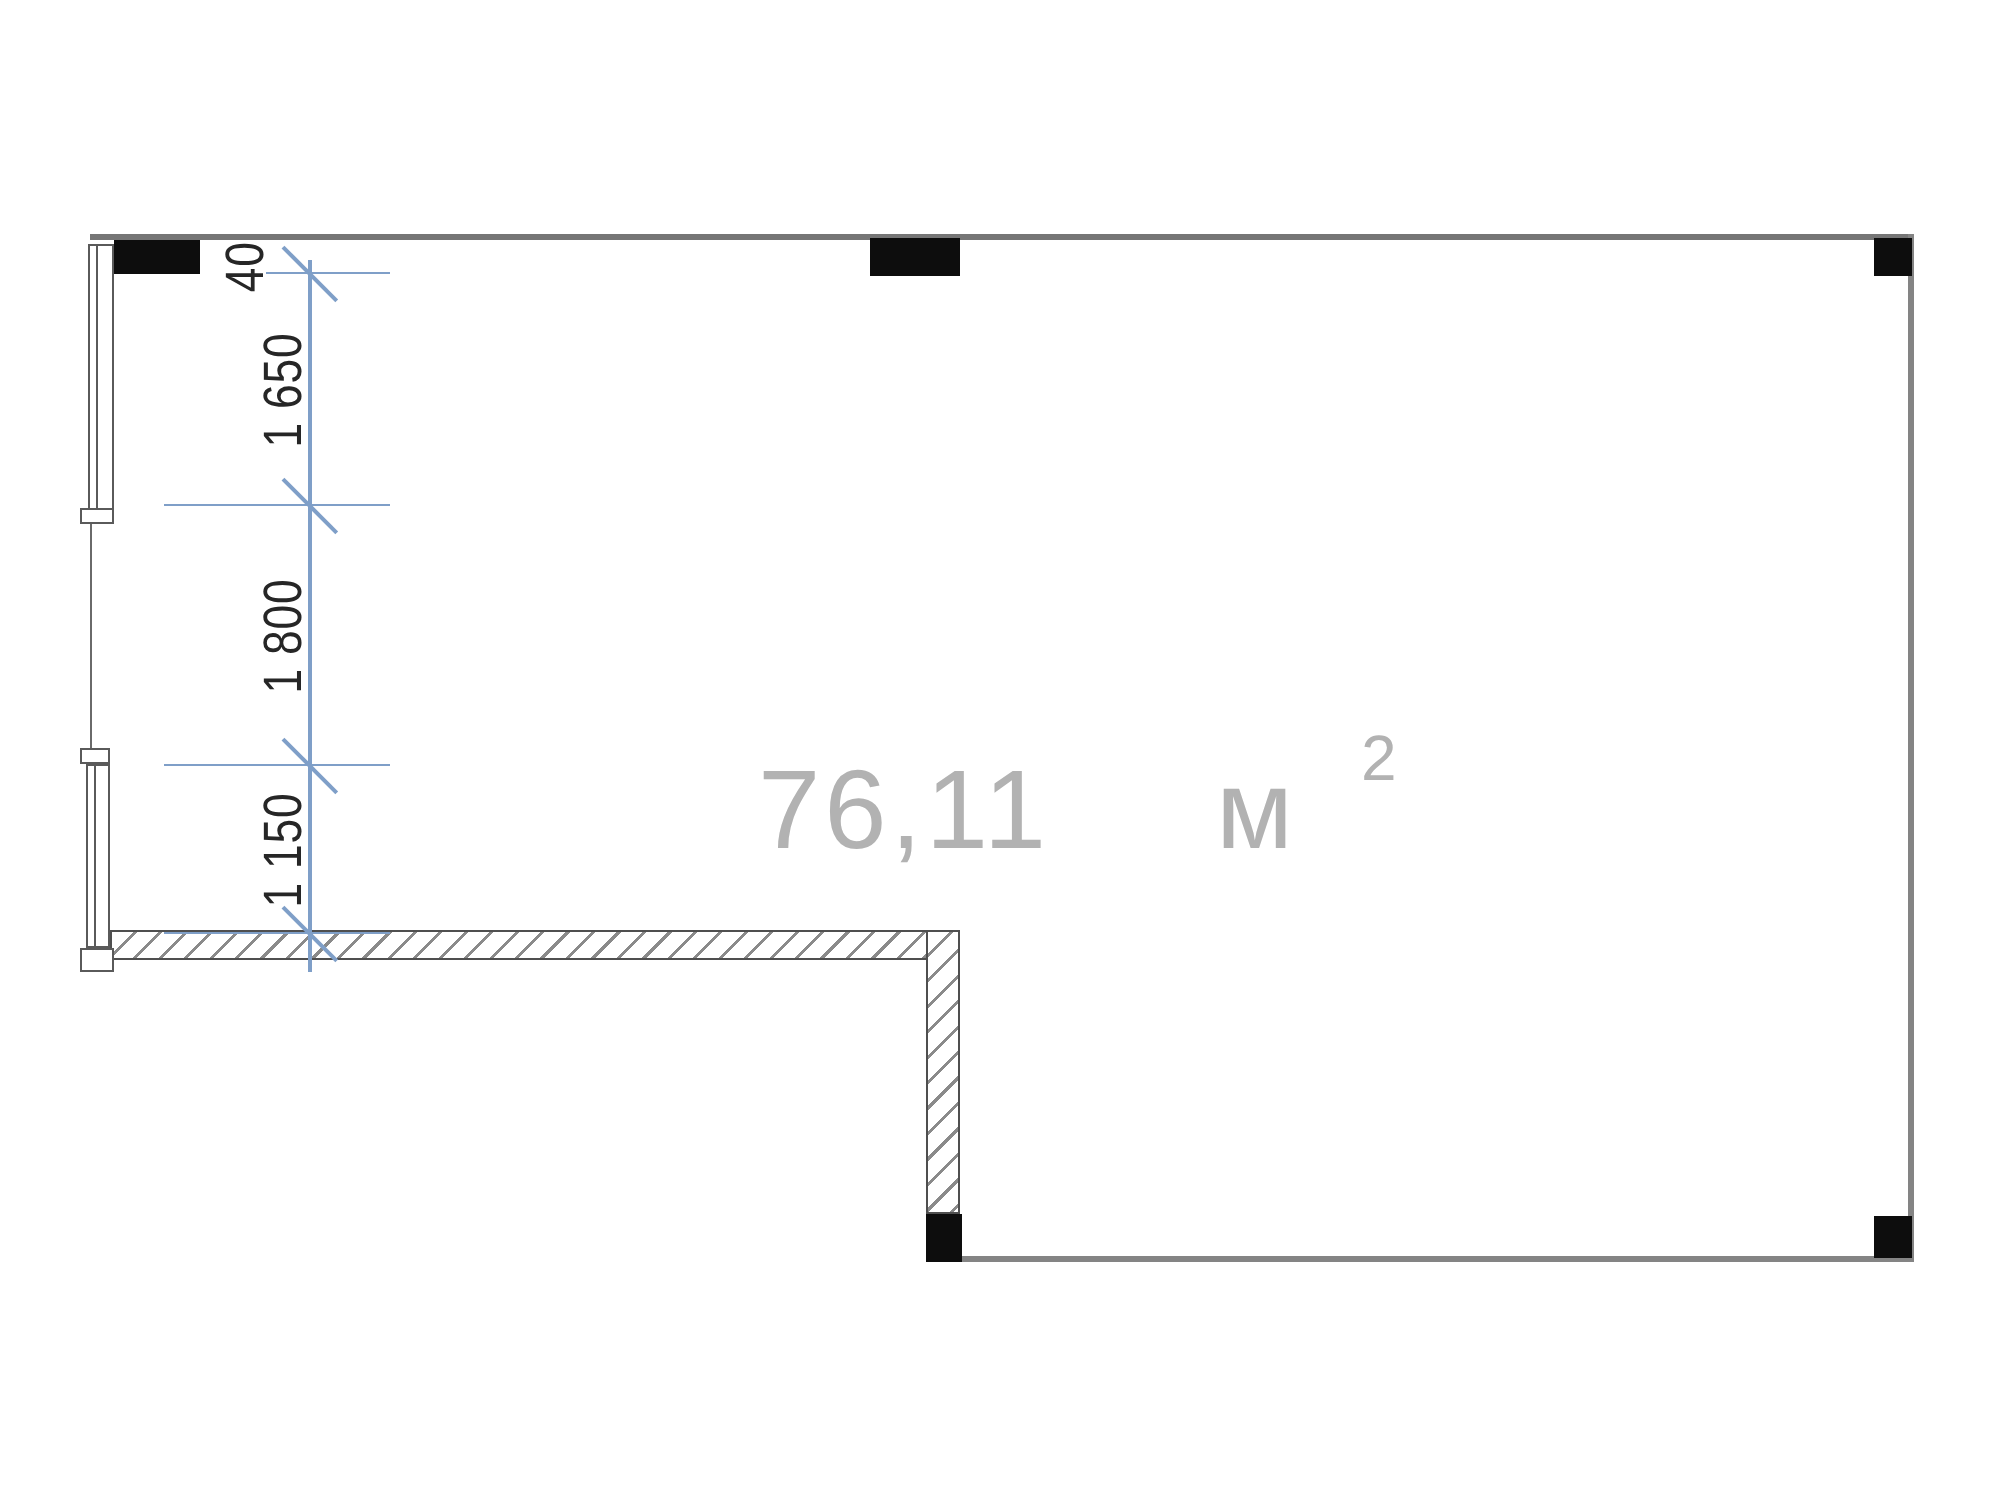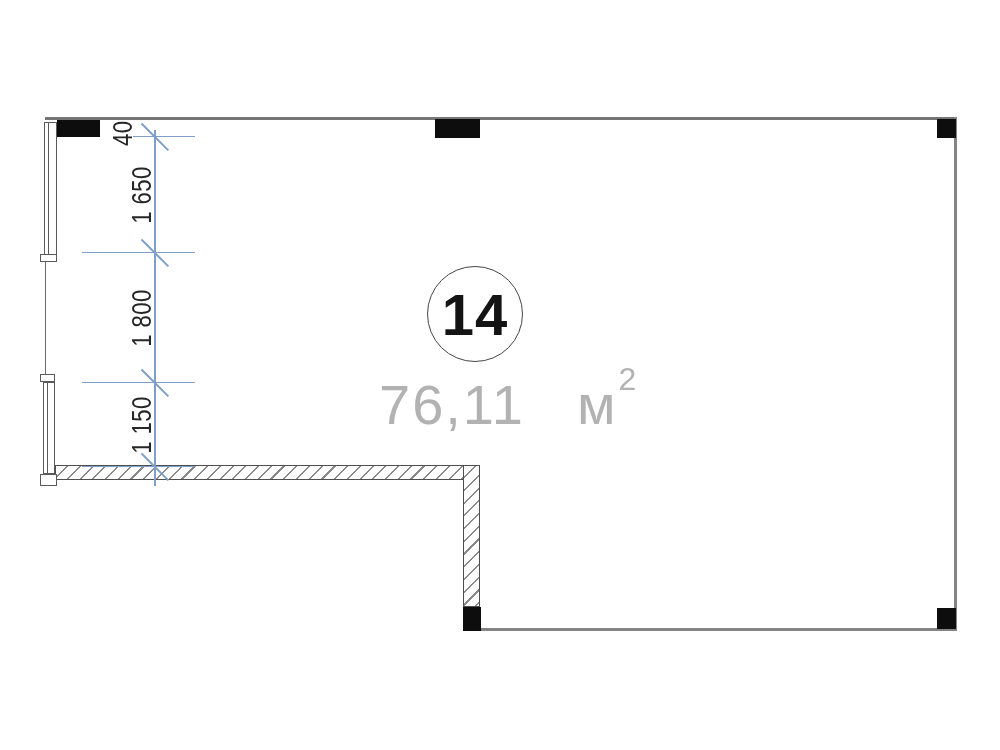--- a/index.html
+++ b/index.html
@@ -57,21 +57,21 @@
   .lab-1{left:142px;top:195px;}
   .lab-2{left:142px;top:318px;}
   .lab-3{left:142px;top:425px;}
   .mask-400{position:absolute;left:98px;top:88px;width:52px;height:31px;background:#ffffff;z-index:3;}
 
   
   .unit-circle{position:absolute;left:427px;top:266px;width:94px;height:94px;border:1.5px solid #454545;
      border-radius:50%;background:#ffffff;display:flex;align-items:center;justify-content:center;z-index:6;}
   .unit-circle span{font-size:58px;font-weight:bold;color:#141414;letter-spacing:1px;}
   .area-row{position:absolute;left:379px;top:377px;display:flex;align-items:flex-start;z-index:6;
-     color:var(--areatext,#b2b2b2);}
+     color:var(--areatext,#b2b2b2);gap:31px;}
   .area-value{font-size:56px;line-height:1;letter-spacing:2px;}
   .area-unit{font-size:56px;line-height:1;margin-left:52px;}
   .area-exp{font-size:32px;line-height:1;transform:translateY(-14px);margin-left:3px;}
 </style>
 </head>
 <body>
 
 <div class="page" style="--dim: #7f9fc8; --wall: #848484; --fill: #0d0d0d; --hatch: #8a8a8a; --areatext: #b2b2b2;">
 
   <div class="hatch hatch-h"></div>
@@ -115,23 +115,20 @@
   <div class="dim dim-vline"></div>
   <div class="dim dim-wit wit-1"></div>
   <div class="dim dim-wit wit-2"></div>
   <div class="dim dim-wit wit-3"></div>
   <div class="dim dim-wit wit-4"></div>
   <div class="dim dim-slash sl-1"></div>
   <div class="dim dim-slash sl-2"></div>
   <div class="dim dim-slash sl-3"></div>
   <div class="dim dim-slash sl-4"></div>
 
-  <div class="unit-circle">
-    <span>14</span>
-  </div>
 
   <div class="area-row">
     <span class="area-value">76,11</span>
     <span class="area-unit">м</span>
     <span class="area-exp">2</span>
   </div>
 
 </div>
 
 </body></html>

